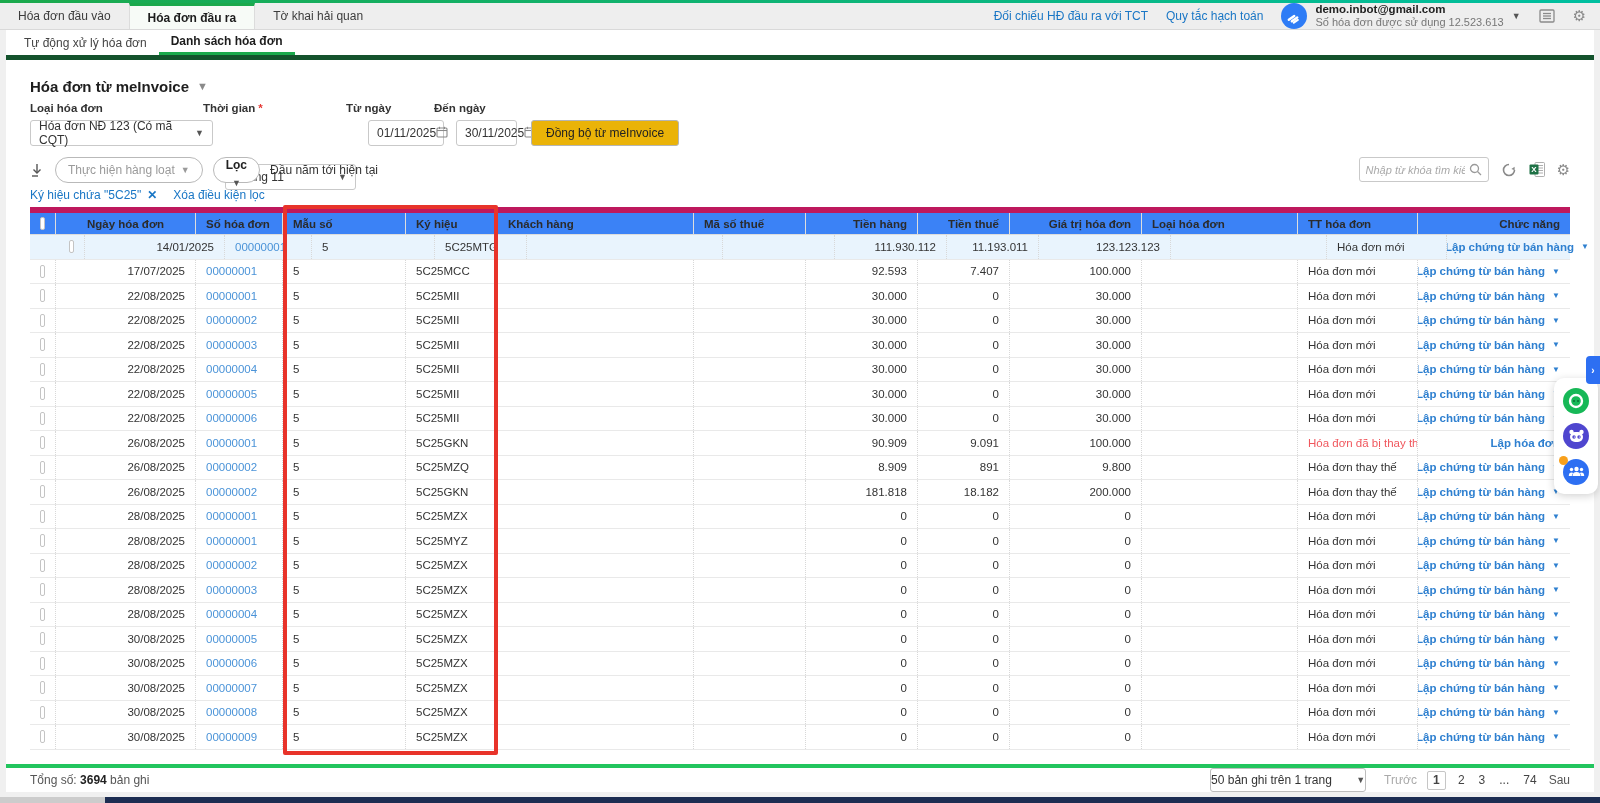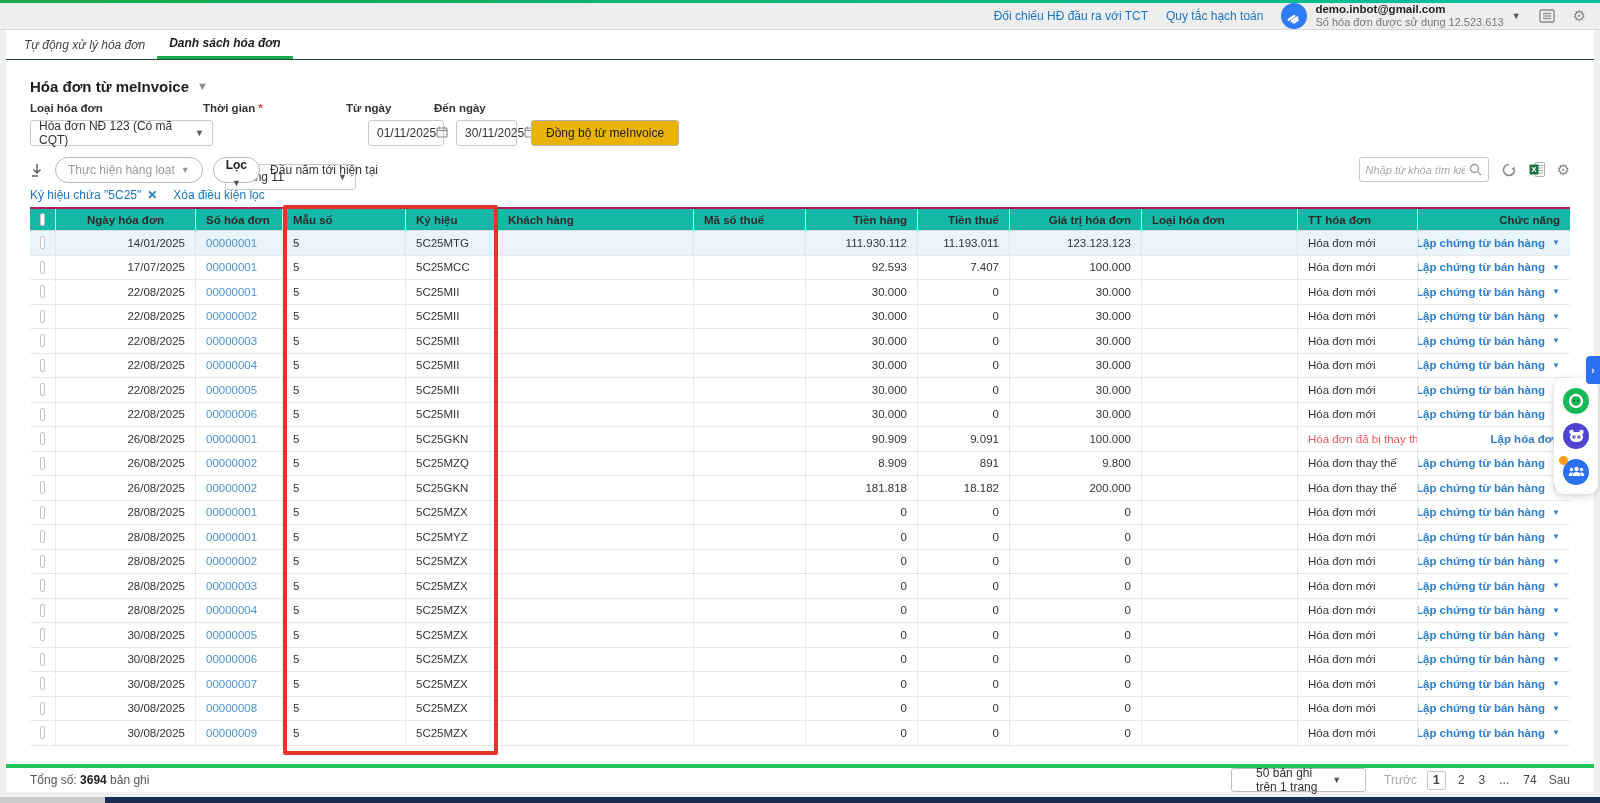--- a/index.html
+++ b/index.html
@@ -19,22 +19,22 @@
   .user-box { display:flex; align-items:center; gap:8px; }
   .avatar { width:26px; height:26px; border-radius:50%; background:#2e7cf6; display:flex;
     align-items:center; justify-content:center; }
   .user-texts { line-height:1.15; }
   .user-email { font-weight:bold; color:#222; font-size:11.5px; }
   .user-usage { color:#777; font-size:11px; }
   .caret-dn { color:#555; font-size:9px; }
   .tb-icon { color:#8a8a8a; display:flex; align-items:center; }
 
   
-  .subtabs { height:30px; background:#ffffff; margin:0 6px; border-bottom:1px solid #14532d;
-    display:flex; align-items:stretch; padding-left:6px;font-style:italic; }
+  .subtabs { height:30px; background:#ffffff; margin:0 6px; border-bottom:5px solid #14532d;
+    display:flex; align-items:stretch; padding-left:6px; }
   .subtab { padding:0 12px; display:flex; align-items:center; color:#444; cursor:pointer; }
   .subtab.active { font-weight:bold; color:#1c1c1c; border-bottom:3px solid #1ba94c; }
 
   
   .main { background:#fff; margin:0 6px; height:732px; padding:0 24px; position:relative; }
   .panel-title { padding-top:16px; height:36px; display:flex; align-items:center; gap:8px; }
   .panel-title b { font-size:15px; color:#1e1e1e; }
   .chev { color:#8a8a8a; font-size:11px; }
 
   .filter-labels { margin-top:6px; display:flex; height:14px; font-weight:bold; font-size:11.5px; color:#333; }
@@ -61,26 +61,26 @@
   .search-box input::placeholder { color:#a9a9a9; }
 
   .chips-row { margin-top:4px; height:16px; display:flex; align-items:center; gap:16px; }
   .chip { color:#1976c5; display:flex; gap:6px; align-items:center; cursor:pointer; }
   .chip .x { font-weight:bold; color:#1976c5; cursor:pointer; }
   .clear-link { color:#1976c5; cursor:pointer; }
 
   
   .table-wrap { margin-top:4px; position:relative; width:1540px; }
   .tr { display:grid; grid-template-columns:26px 140px 87px 123px 92px 196px 112px 112px 92px 132px 156px 120px 152px; }
-  .thead { background:#14b8a6; border-top:2px solid #be185d; border-bottom:1px solid #dcdcdc; }
+  .thead { background:#3b82f6; border-top:6px solid #be185d; border-bottom:1px solid #dcdcdc; }
   .th { height:21px; display:flex; align-items:center; font-weight:bold; color:#2b2b2b;
     padding:0 10px; border-right:1px solid #dddddd; font-size:11.5px; white-space:nowrap; }
   .th:last-child { border-right:none; }
   .tbody .tr { border-bottom:1px solid #e9e9e9; background:#fff; }
-  .tbody .tr.sel { background:#e9f4fd; }
+  .tbody .tr.sel { background:#e9f4fd;padding-left:29px; }
   .td { height:23.5px; display:flex; align-items:center; padding:0 10px;
     border-right:1px dotted #d8d8d8; white-space:nowrap; overflow:hidden; font-size:11.5px; }
   .td:last-child { border-right:none; }
   .c-right { justify-content:flex-end; }
   .c-center { justify-content:center; }
   .num-link { color:#4a93d8; cursor:pointer; }
   .status.red { color:#f0575d; }
   .action-link { color:#2f80d0; font-weight:bold; cursor:pointer; display:flex; align-items:center; gap:7px; }
   .action-link .caret { font-size:8px; }
   .cb { width:13px; height:13px; border:1px solid #c4c4c4; border-radius:2px; background:#fff; cursor:pointer; }
@@ -90,22 +90,22 @@
 
   .red-box { position:absolute; left:253px; top:-2px; width:215px; height:550px;
     border:4px solid #e8332a; border-radius:2px; pointer-events:none; z-index:5; }
 
   
   .foot { position:absolute; left:0; right:0; bottom:0; height:28px; border-top:4px solid #22c55e;
     display:flex; align-items:center; padding:0 24px; background:#fff; }
   .foot-left { color:#555; }
   .foot-left b { color:#222; }
   .foot-right { margin-left:auto; display:flex; align-items:center; gap:10px; }
-  .page-size { border:1px solid #bdbdbd; border-radius:3px; height:24px; width:135px;
-    display:flex; align-items:center; padding:0 24px; background:#fff; cursor:pointer; }
+  .page-size { border:1px solid #bdbdbd; border-radius:3px; height:24px; width:156px;
+    display:flex; align-items:center; padding:0 0; background:#fff; cursor:pointer; }
   .page-size .caret-dn { margin-left:auto; }
   .pg-prev { color:#aaaaaa; margin-left:8px; }
   .pg-next { color:#555; cursor:pointer; }
   .pg { color:#444; cursor:pointer; padding:0 2px; }
   .pg.active { border:1px solid #c6c6c6; border-radius:2px; width:19px; height:19px;
     display:flex; align-items:center; justify-content:center; font-weight:bold; background:#fff; }
 
   
   .bottom-gap { height:5px; background:#f0f0f0; }
   .bottom-bar { height:6px; background:#1d2d52; position:relative; }
@@ -125,20 +125,25 @@
   .fc.blue { background:#2d6ff2; }
   .orange-dot { position:absolute; left:-4px; top:-3px; width:9px; height:9px; border-radius:50%;
     background:#f8a01c; }
 </style>
 </head>
 <body>
 
 <div class="top-strip"></div>
 
 <div class="topbar">
+  <div class="main-tabs">
+    <div class="main-tab">Hóa đơn đầu vào</div>
+    <div class="main-tab active">Hóa đơn đầu ra</div>
+    <div class="main-tab">Tờ khai hải quan</div>
+  </div>
   <div class="topbar-right">
     <span class="top-link">Đối chiếu HĐ đầu ra với TCT</span>
     <span class="top-link">Quy tắc hạch toán</span>
     <div class="user-box">
       <span class="avatar">
         <svg width="16" height="16" viewBox="0 0 16 16">
             <g fill="#fff">
               <rect x="1" y="9" width="9" height="2.4" rx="1.2" transform="rotate(-35 5 10)"></rect>
               <rect x="4" y="10.5" width="9" height="2.4" rx="1.2" transform="rotate(-35 8 11.5)"></rect>
               <rect x="6" y="12.5" width="7" height="2.2" rx="1.1" transform="rotate(-35 9 13)"></rect>

